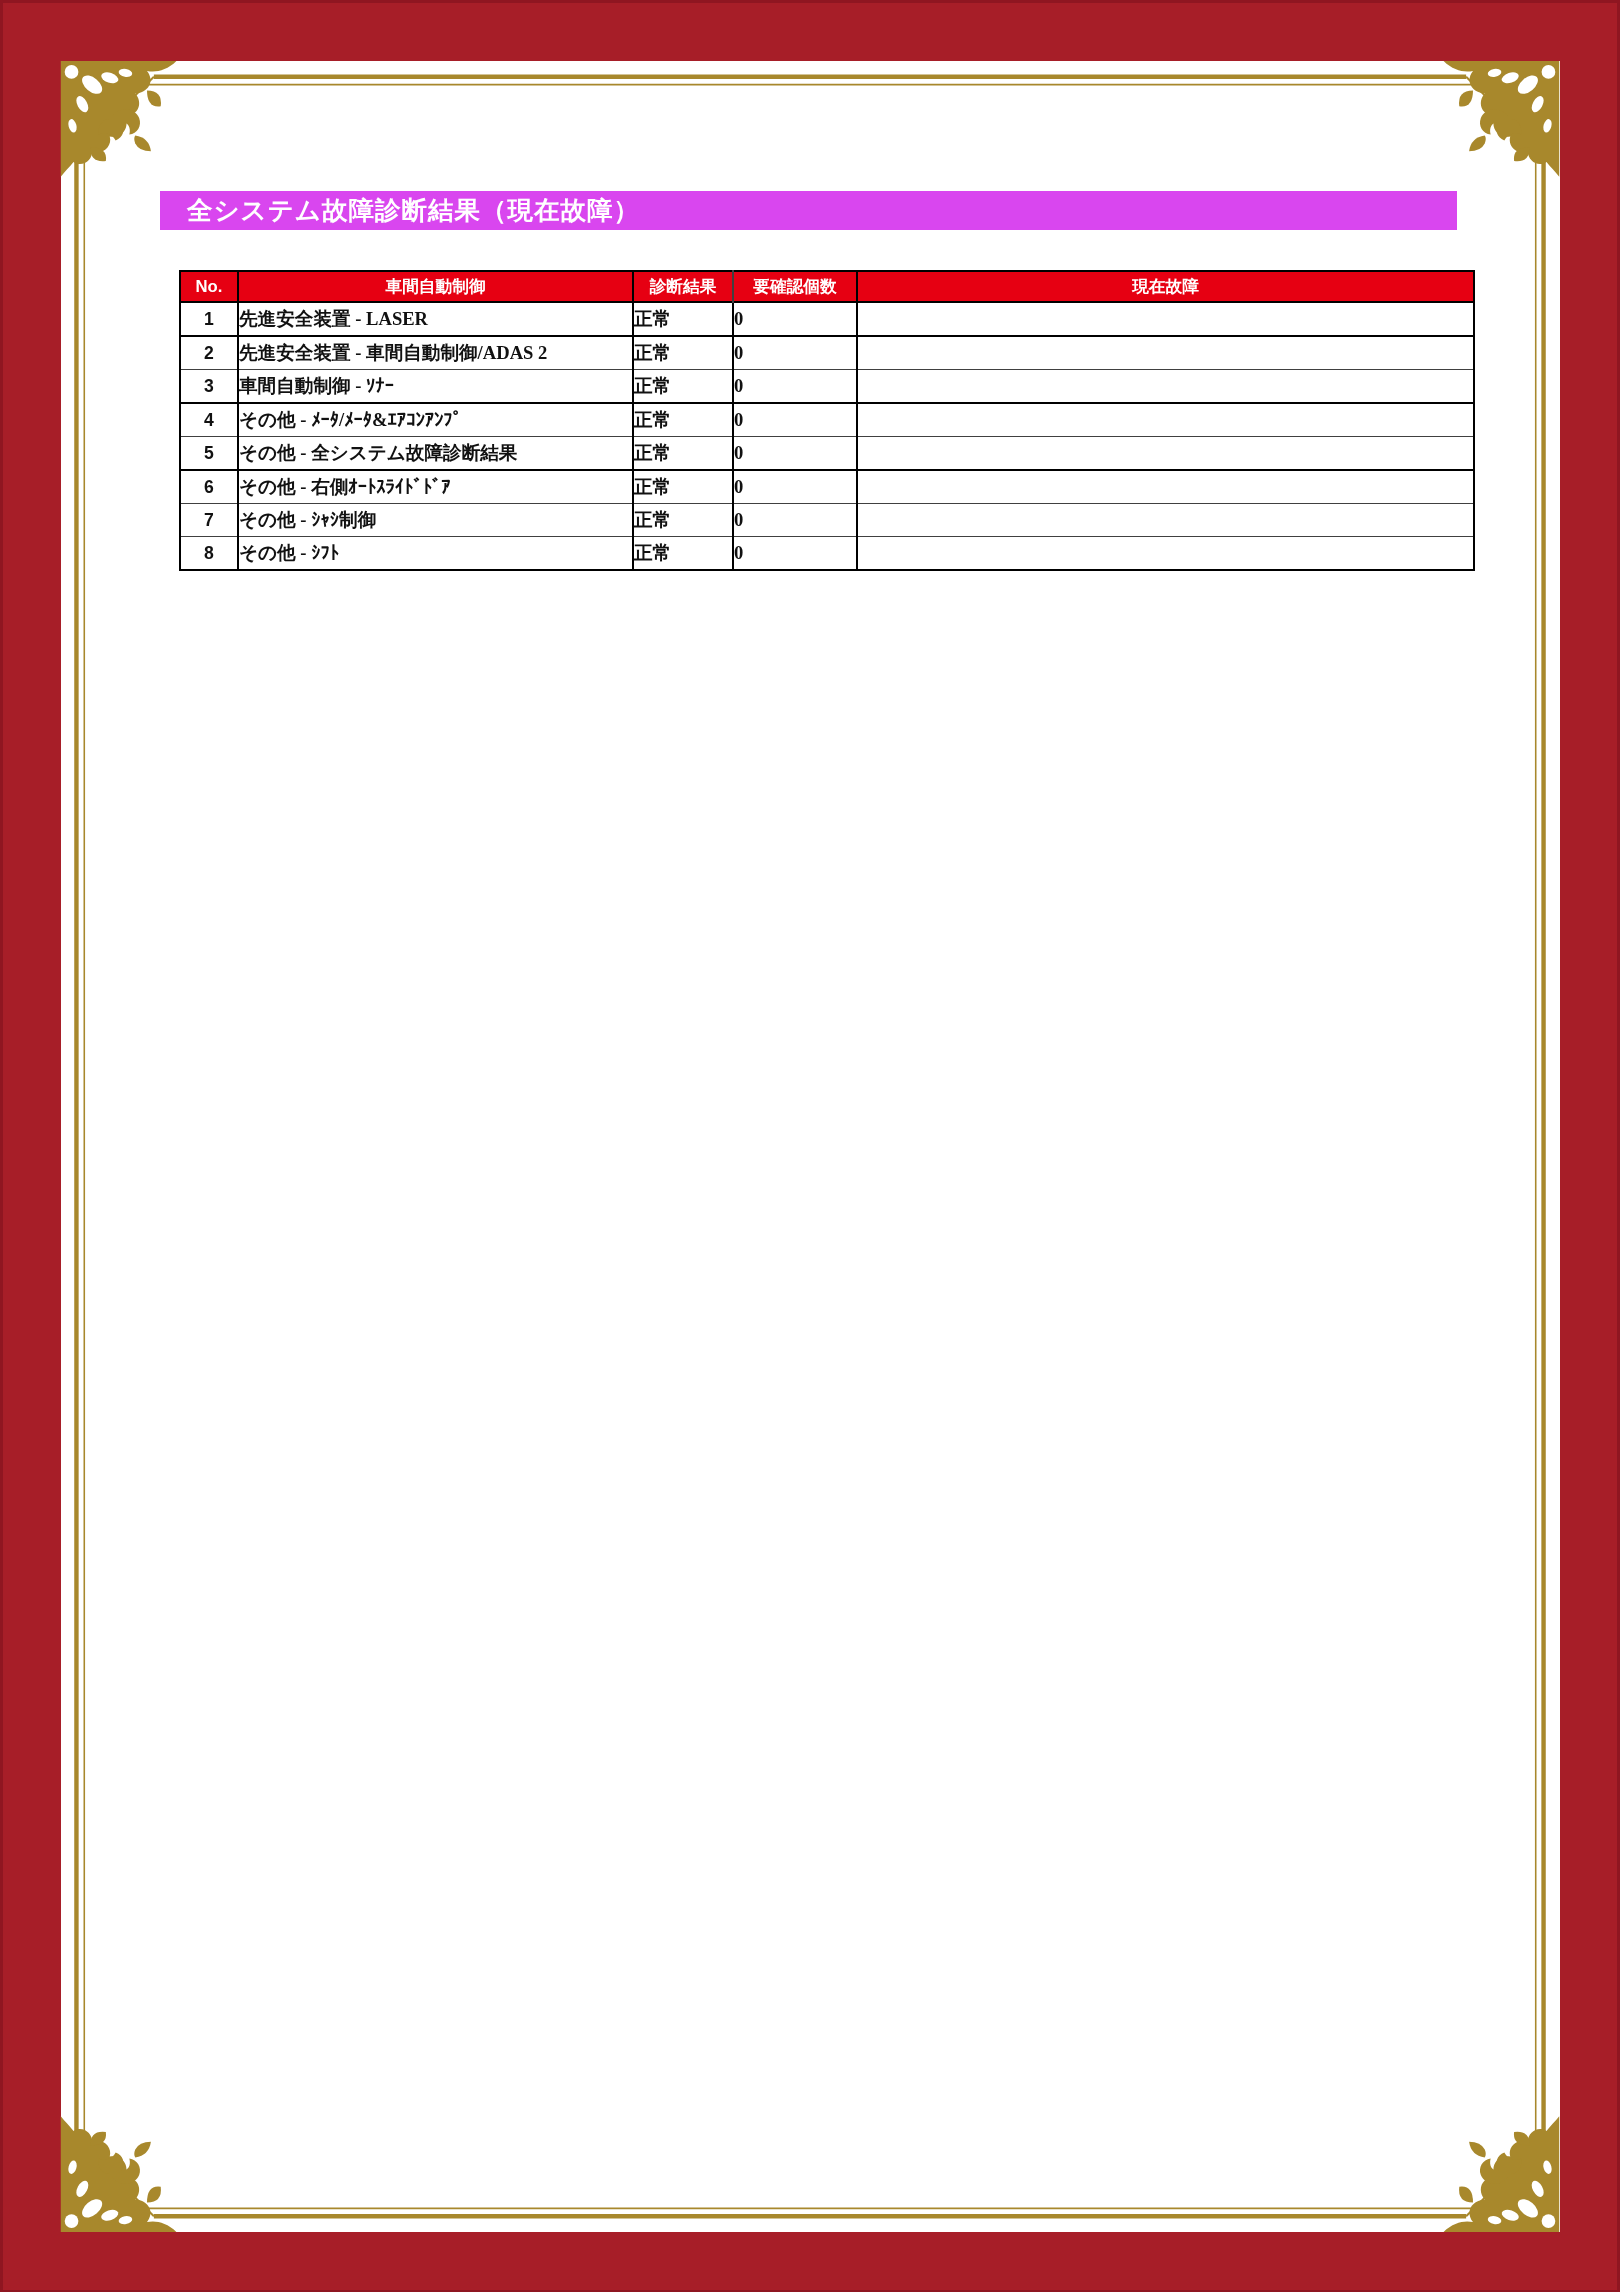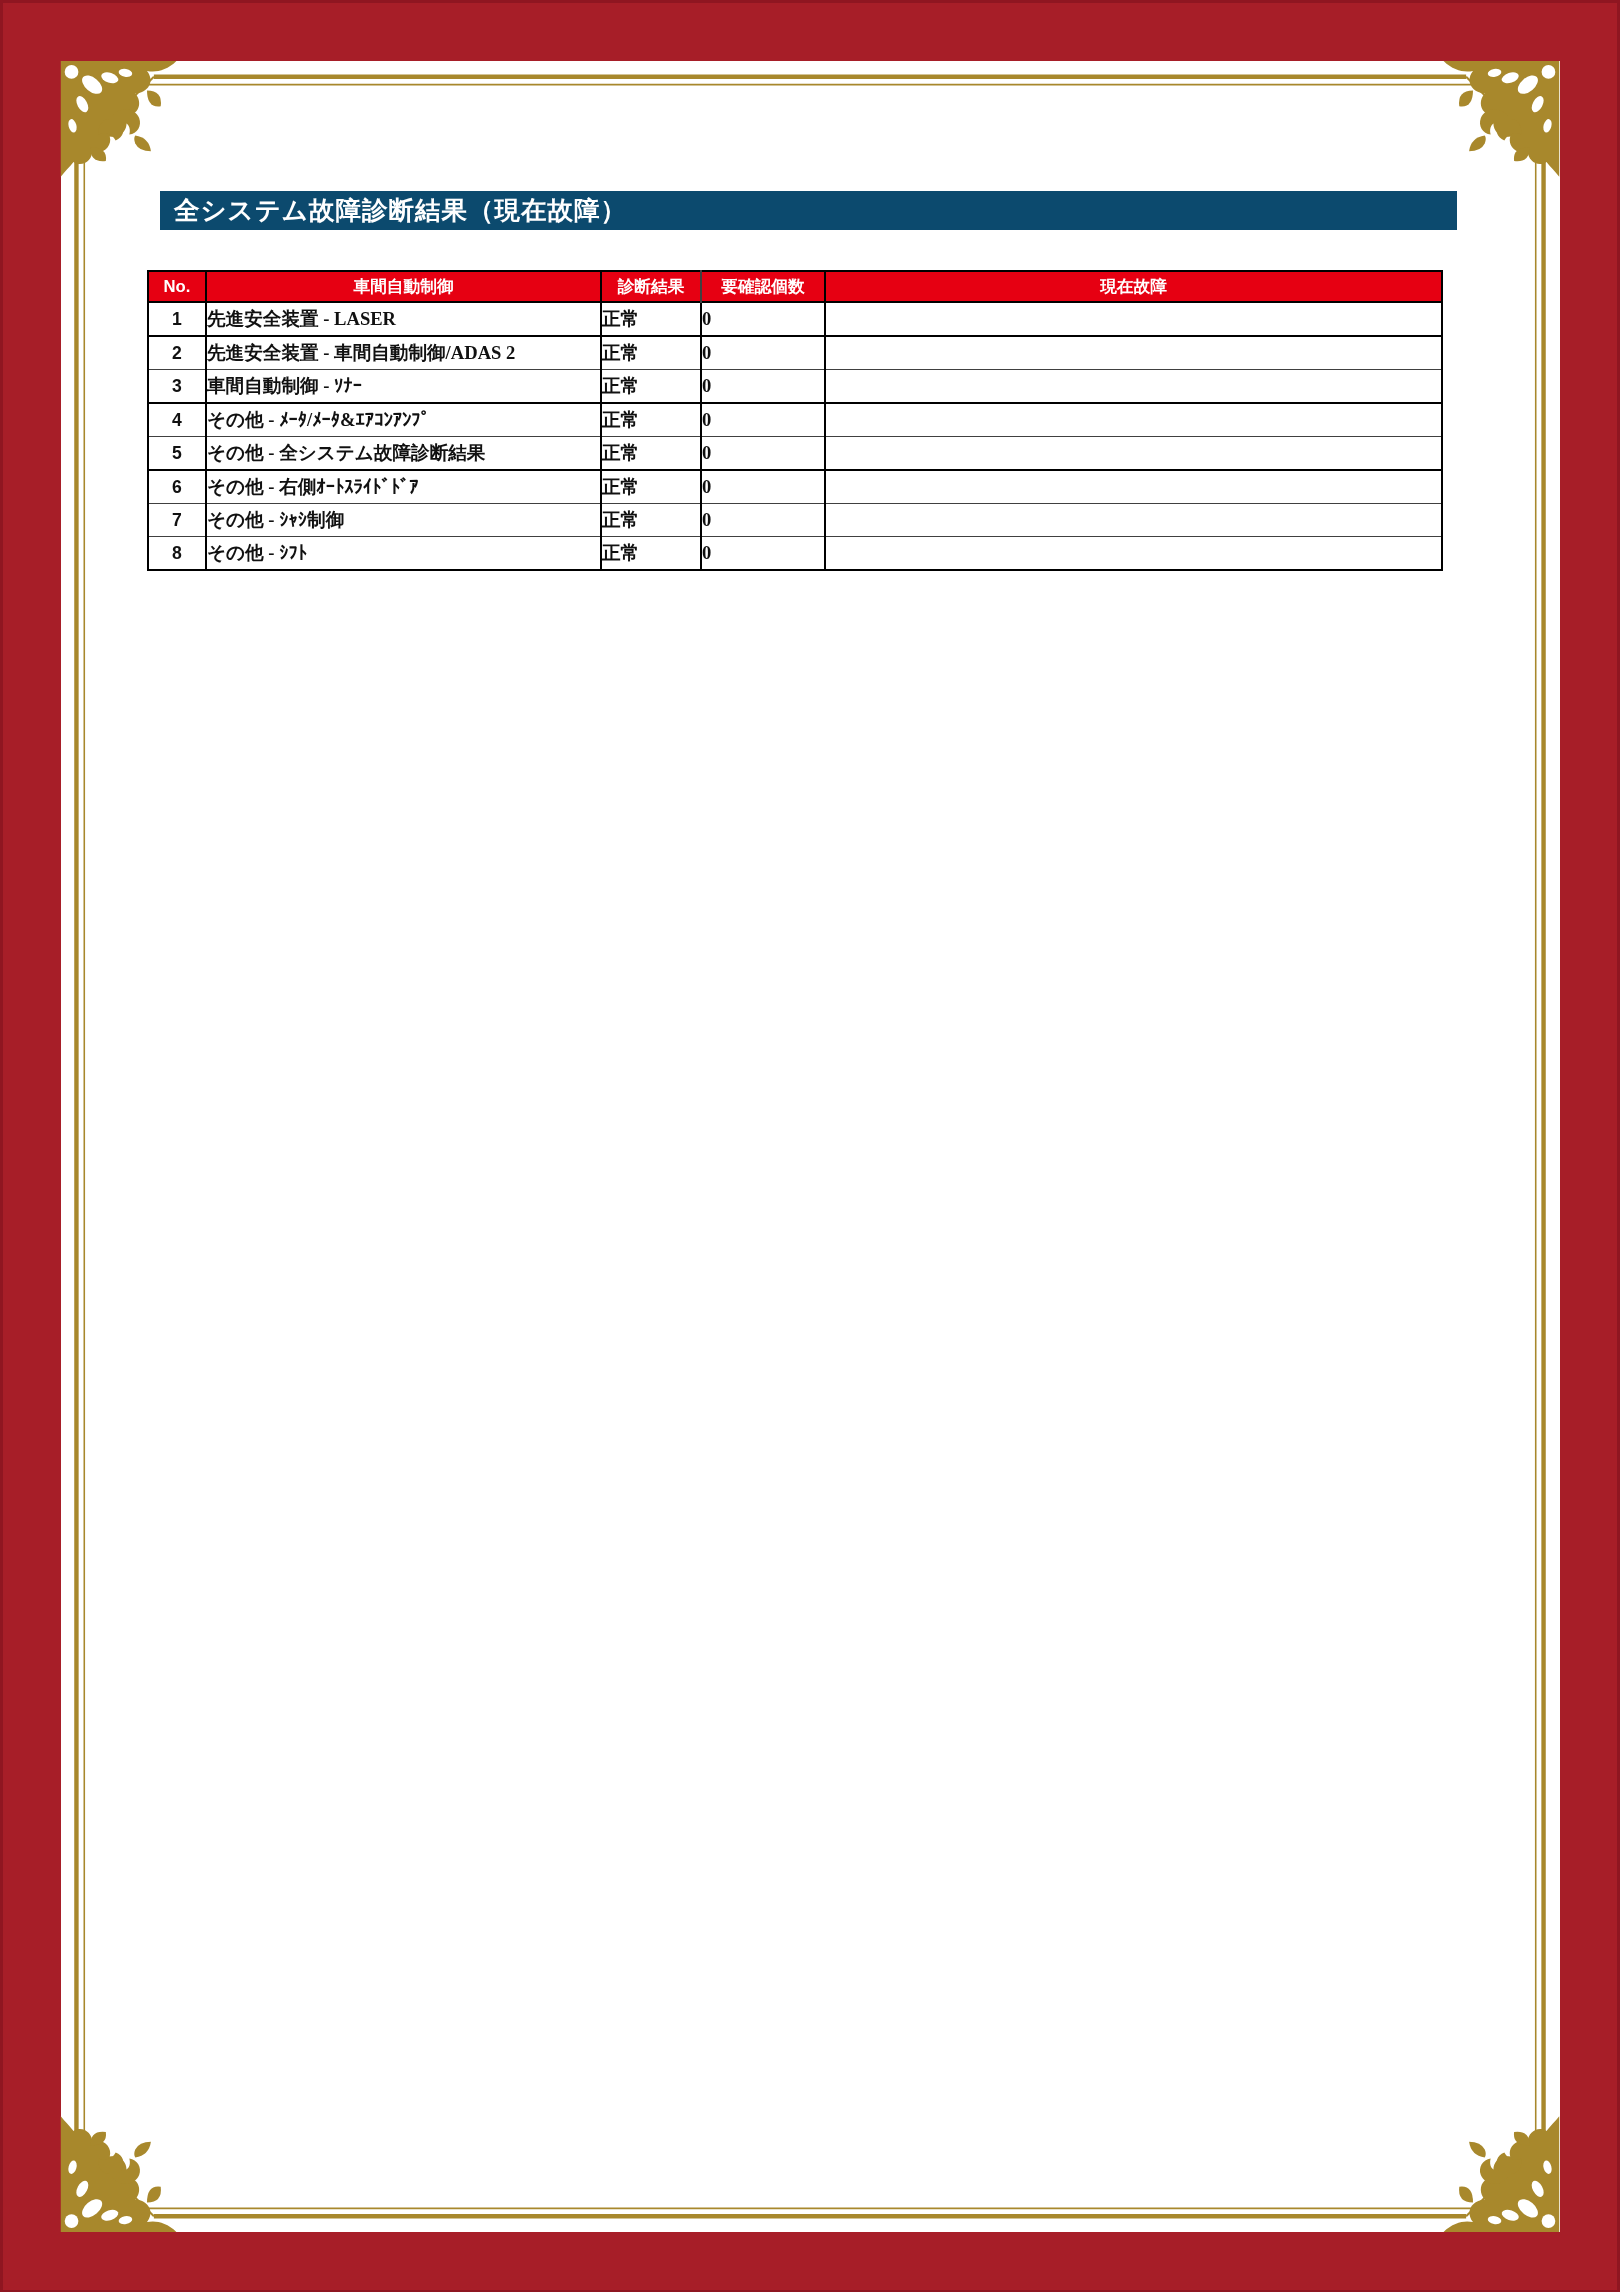--- a/index.html
+++ b/index.html
@@ -23,33 +23,33 @@
     background: #ffffff;
   }
   svg.frame {
     position: absolute; left: 0; top: 0;
     width: 1620px; height: 2293px;
   }
   .title-bar {
     position: absolute;
     left: 160px; top: 191px;
     width: 1297px; height: 39px;
-    background: #0c4a6e;
+    background: #d946ef;
     color: #ffffff;
     font-size: 25.5px;
     font-weight: bold;
     line-height: 39px;
-    padding-left: 14px;
+    padding-left: 27px;
     box-sizing: border-box;
     letter-spacing: 1px;
     white-space: nowrap;
   }
   table.diag {
     position: absolute;
-    left: 147px; top: 270px;
+    left: 179px; top: 270px;
     width: 1295px;
     border-collapse: collapse;
     table-layout: fixed;
     background: #ffffff;
     border: 2px solid #000000;
   }
   table.diag th {
     background: #e60012;
     color: #ffffff;
     font-size: 16.7px;

